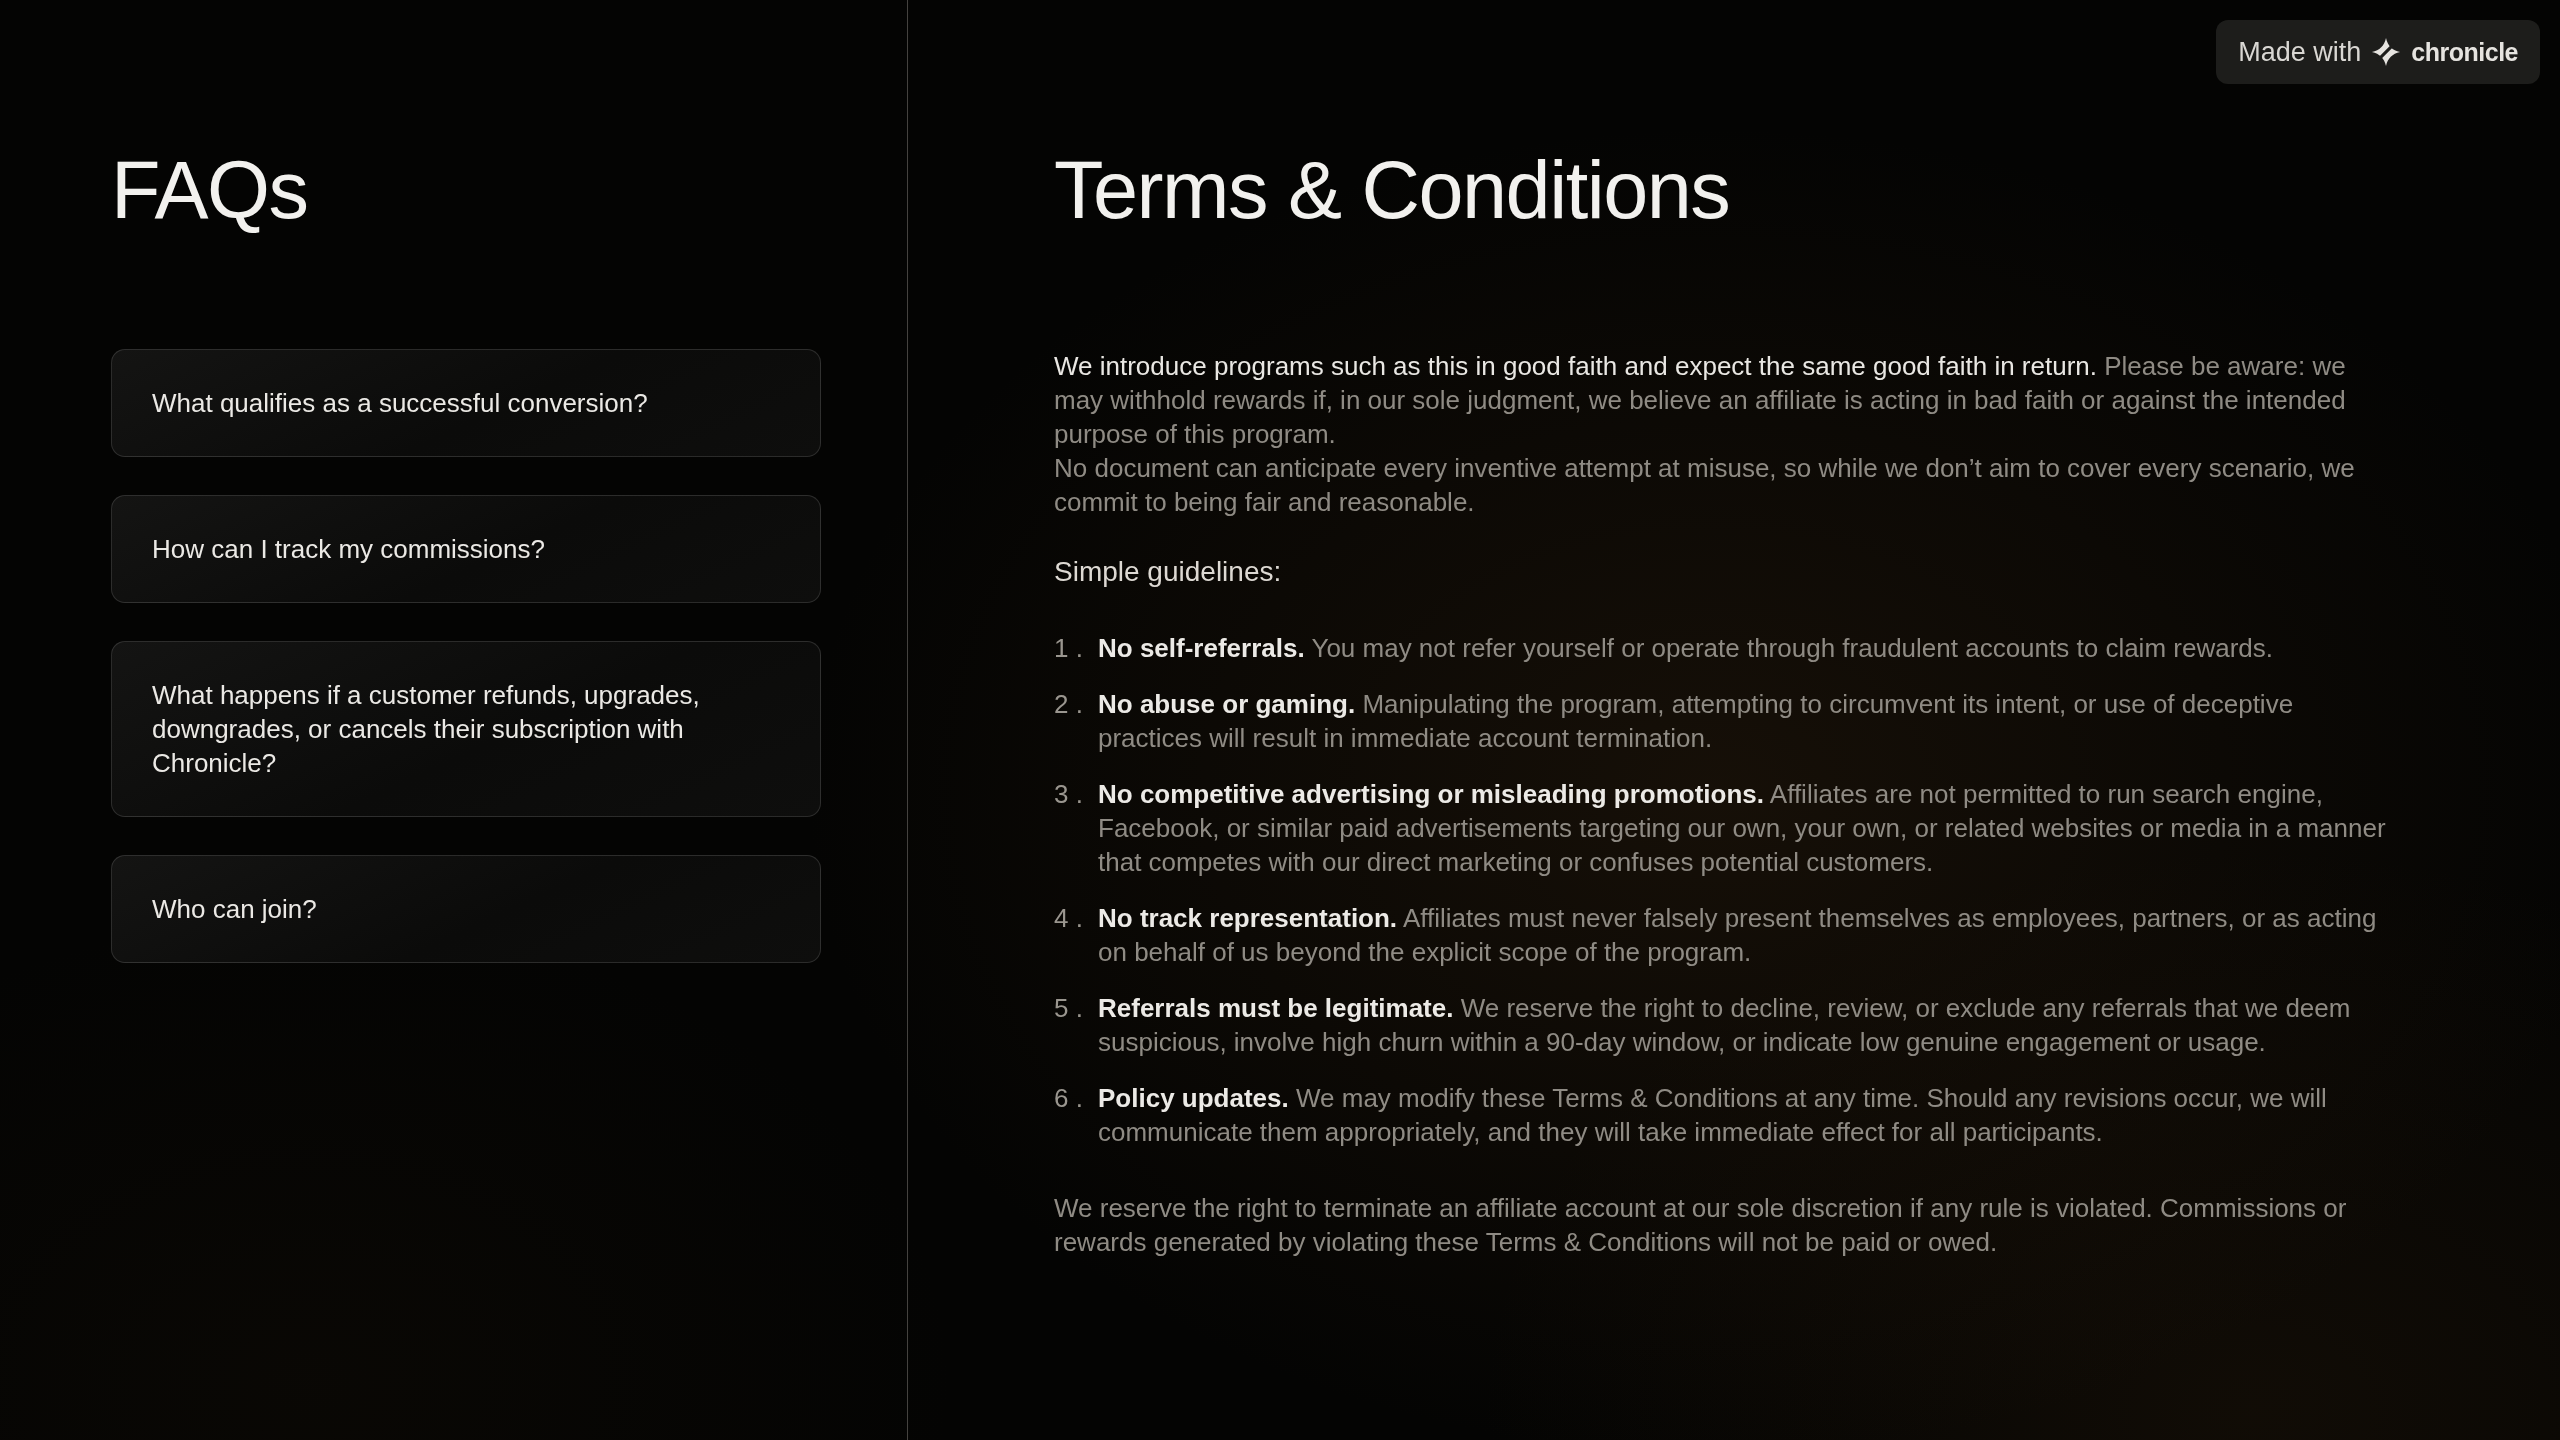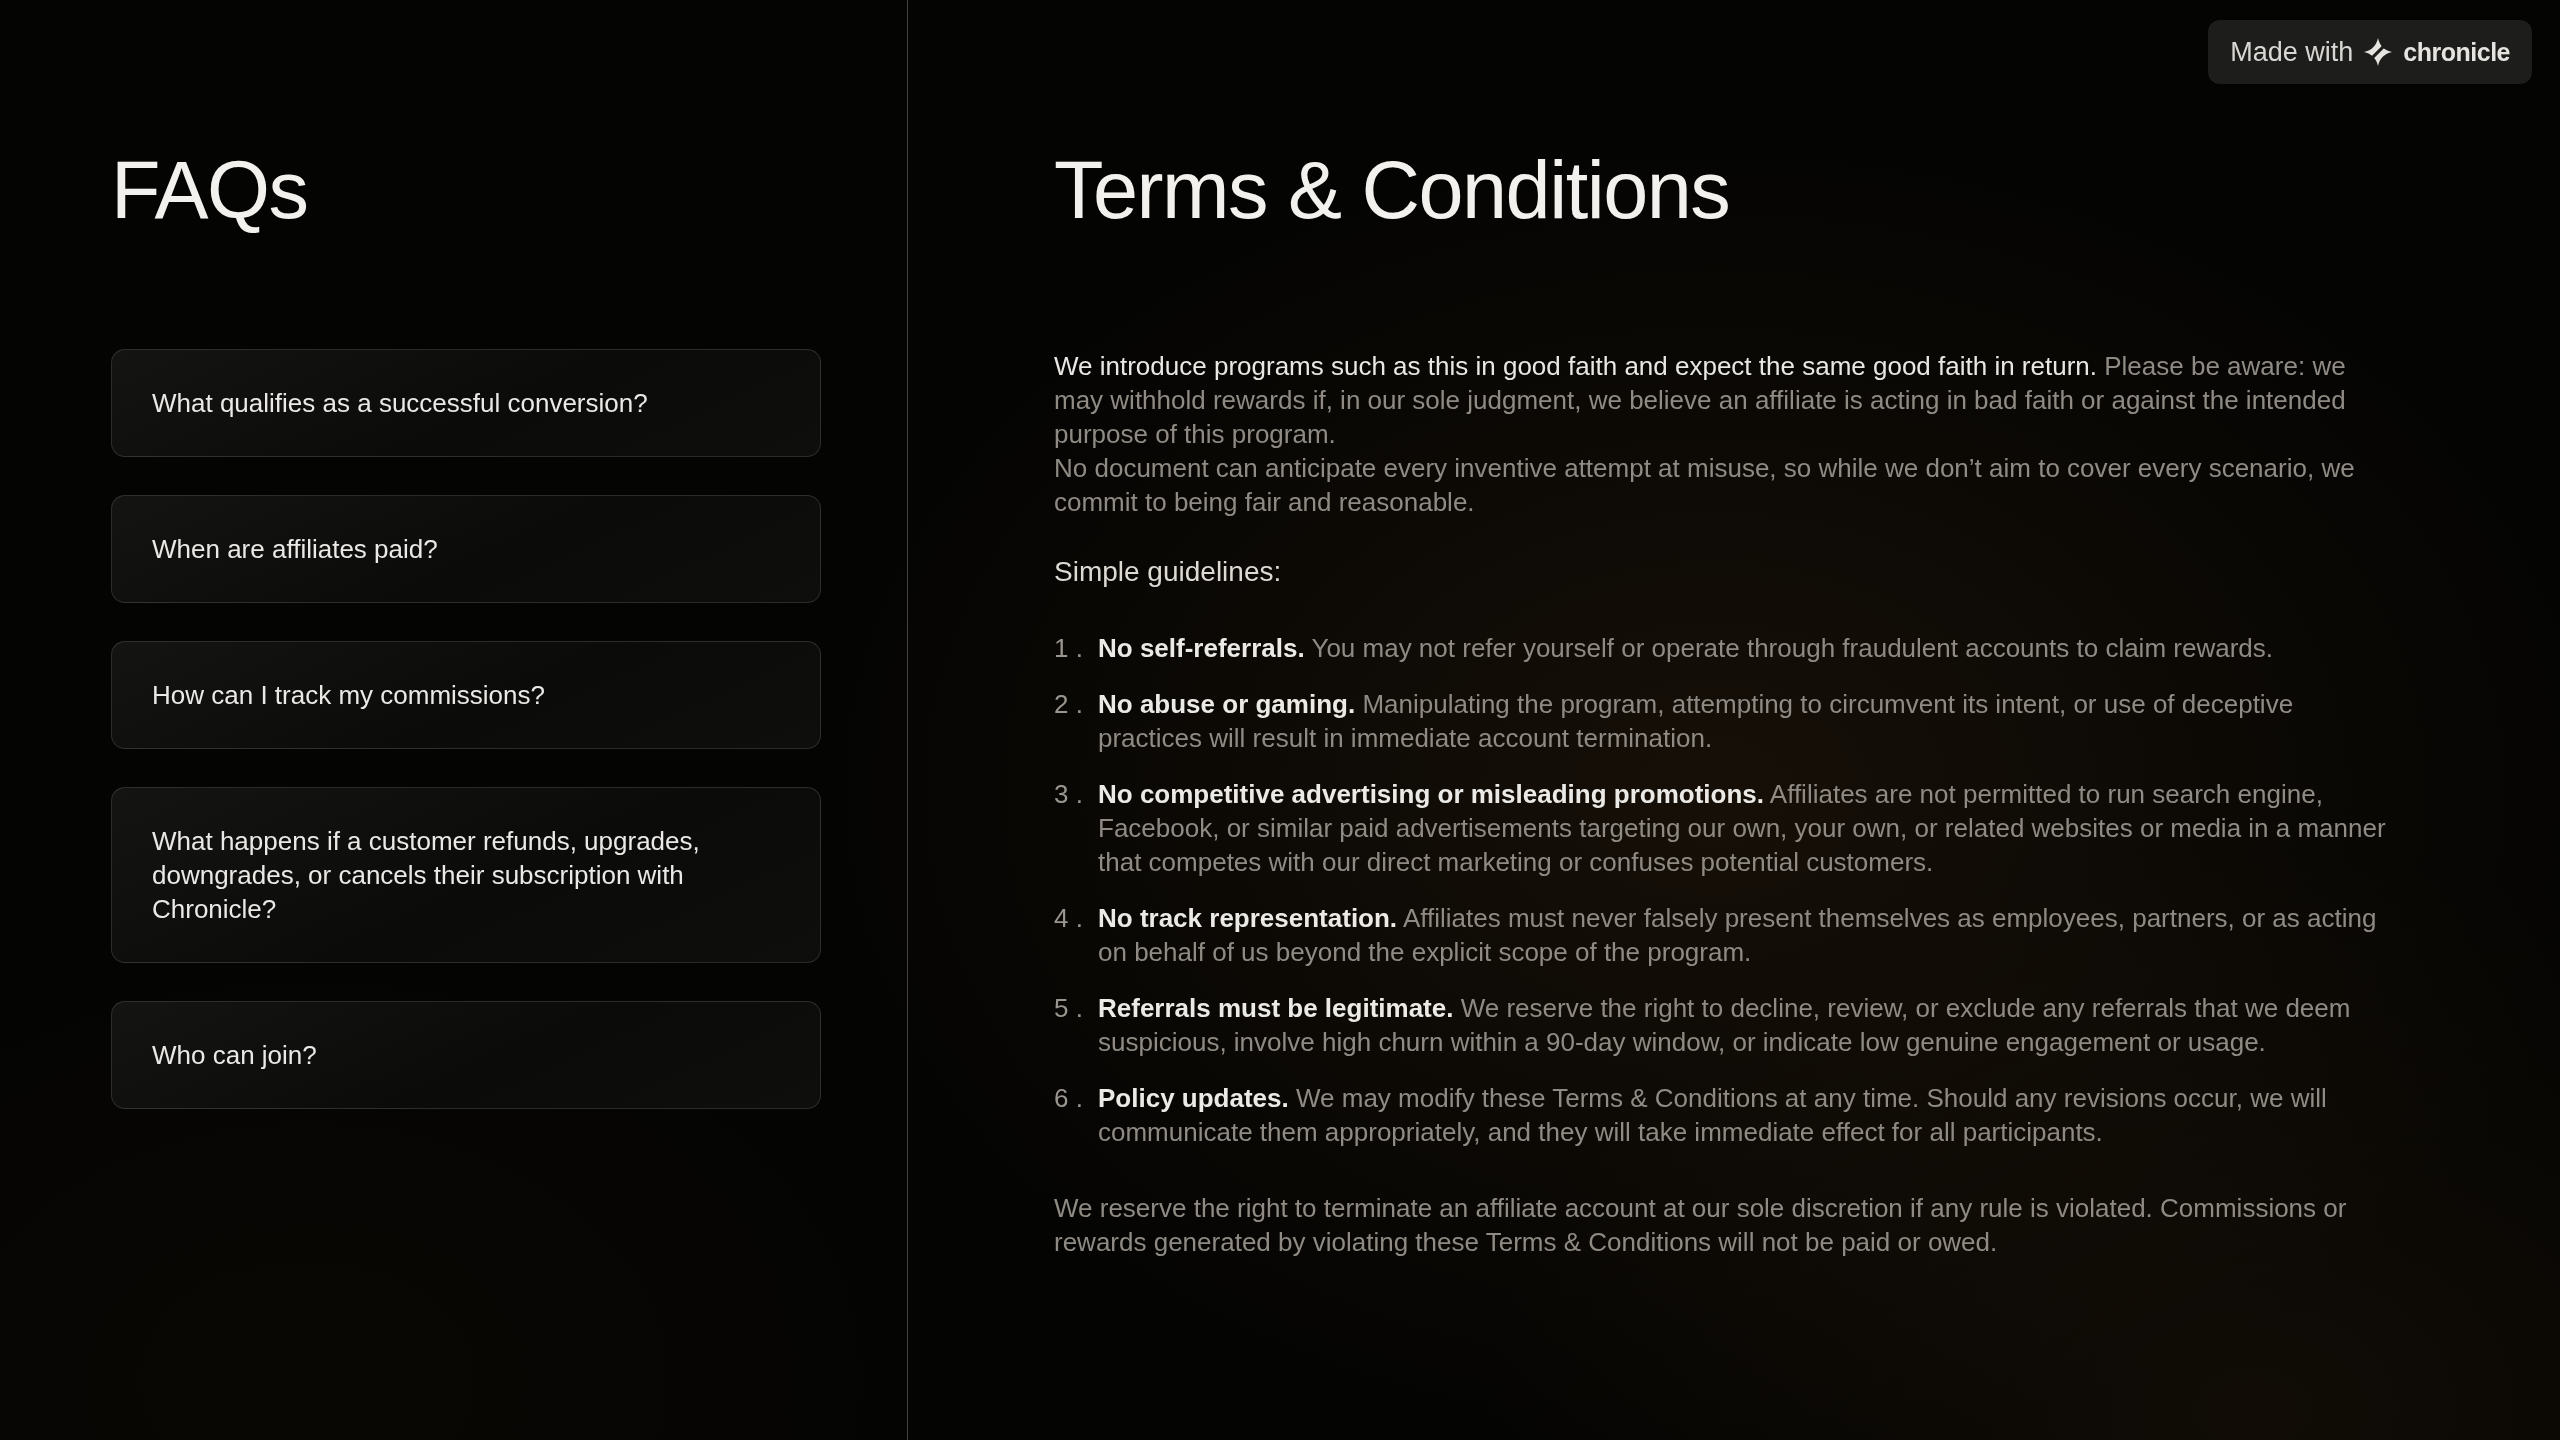--- a/index.html
+++ b/index.html
@@ -106,21 +106,21 @@
   .lead {
     color: #eceae6;
     font-weight: 600;
   }
   .closing { margin-top: 42px; margin-bottom: 0; }
 
   
   .made-with-badge {
     position: absolute;
     top: 20px;
-    right: 28px;
+    right: 20px;
     height: 64px;
     display: flex;
     align-items: center;
     gap: 10px;
     padding: 0 22px;
     border-radius: 12px;
     background: #1d1d1b;
     cursor: pointer;
   }
   .badge-made { font-size: 27px; color: #d9d7d3; }
@@ -130,23 +130,20 @@
 </head>
 <body>
 
 <div class="page">
 
   <aside class="faq-panel">
     <h1 class="panel-title">FAQs</h1>
     <div class="faq-cards">
       <div class="faq-card">
         <span>What qualifies as a successful conversion?</span>
-      </div>
-      <div class="faq-card">
-        <span>When are affiliates paid?</span>
       </div>
       <div class="faq-card">
         <span>How can I track my commissions?</span>
       </div>
       <div class="faq-card">
         <span>What happens if a customer refunds, upgrades, downgrades, or cancels their subscription with Chronicle?</span>
       </div>
       <div class="faq-card">
         <span>Who can join?</span>
       </div>

